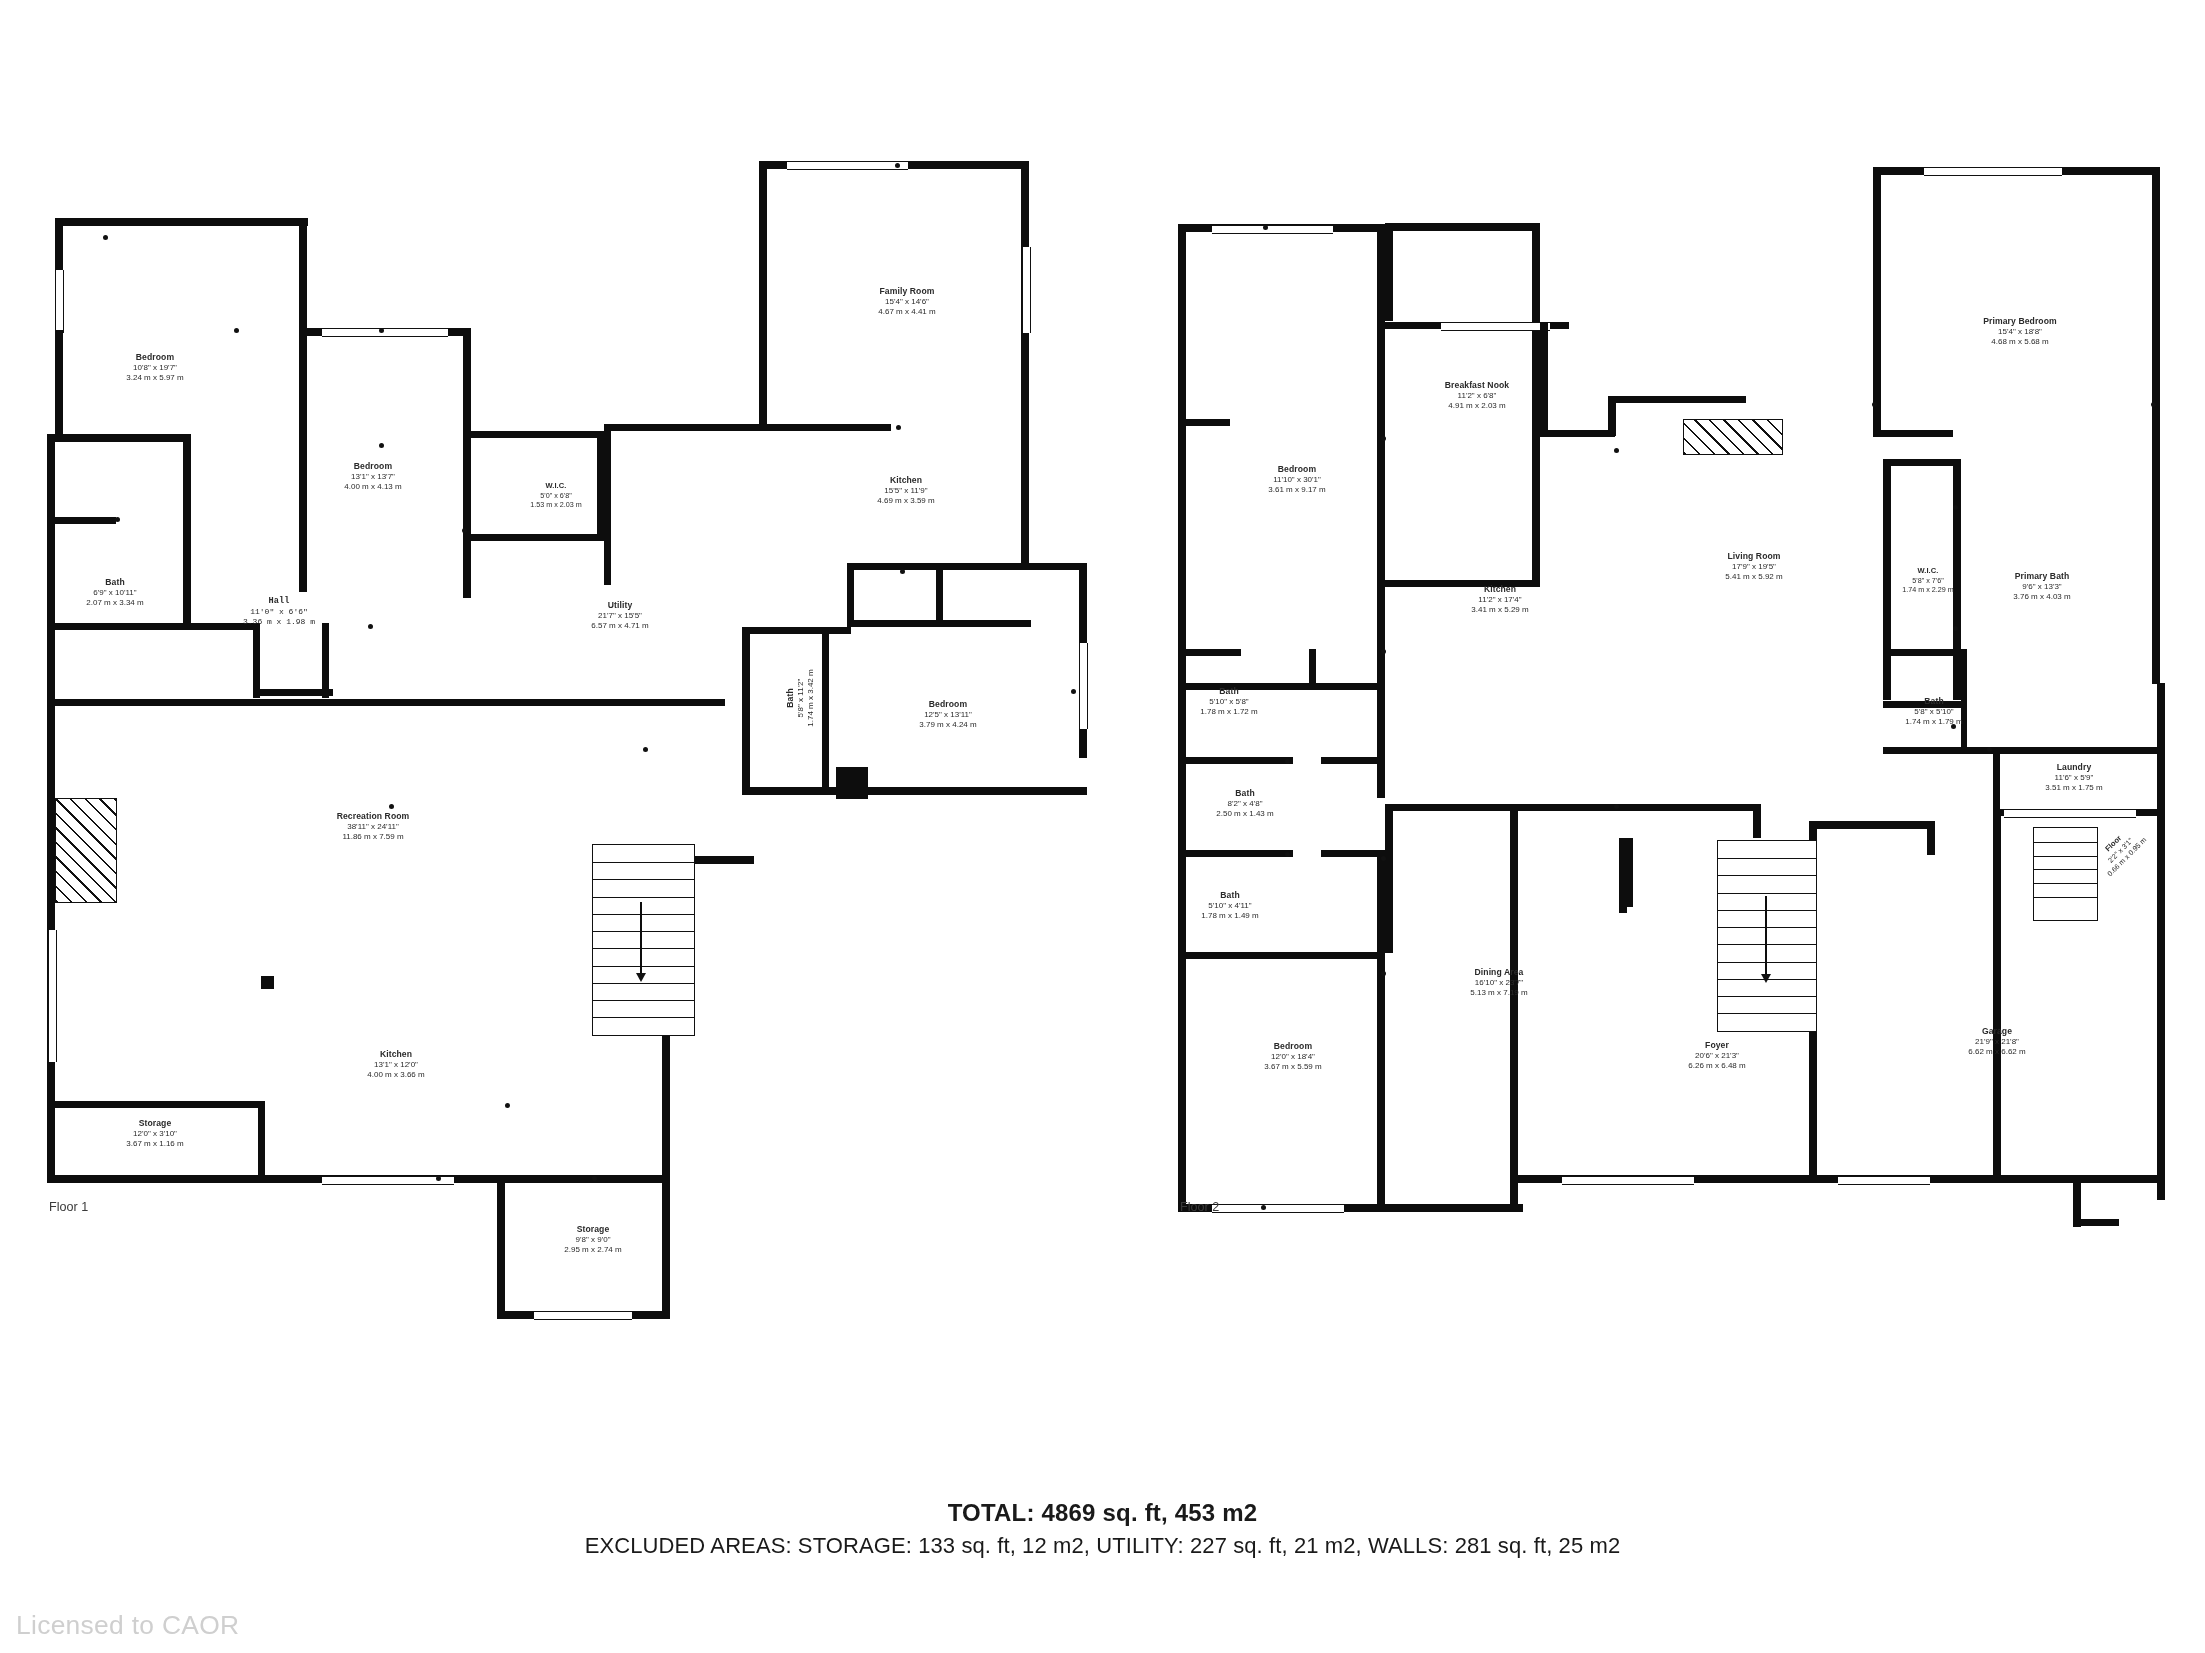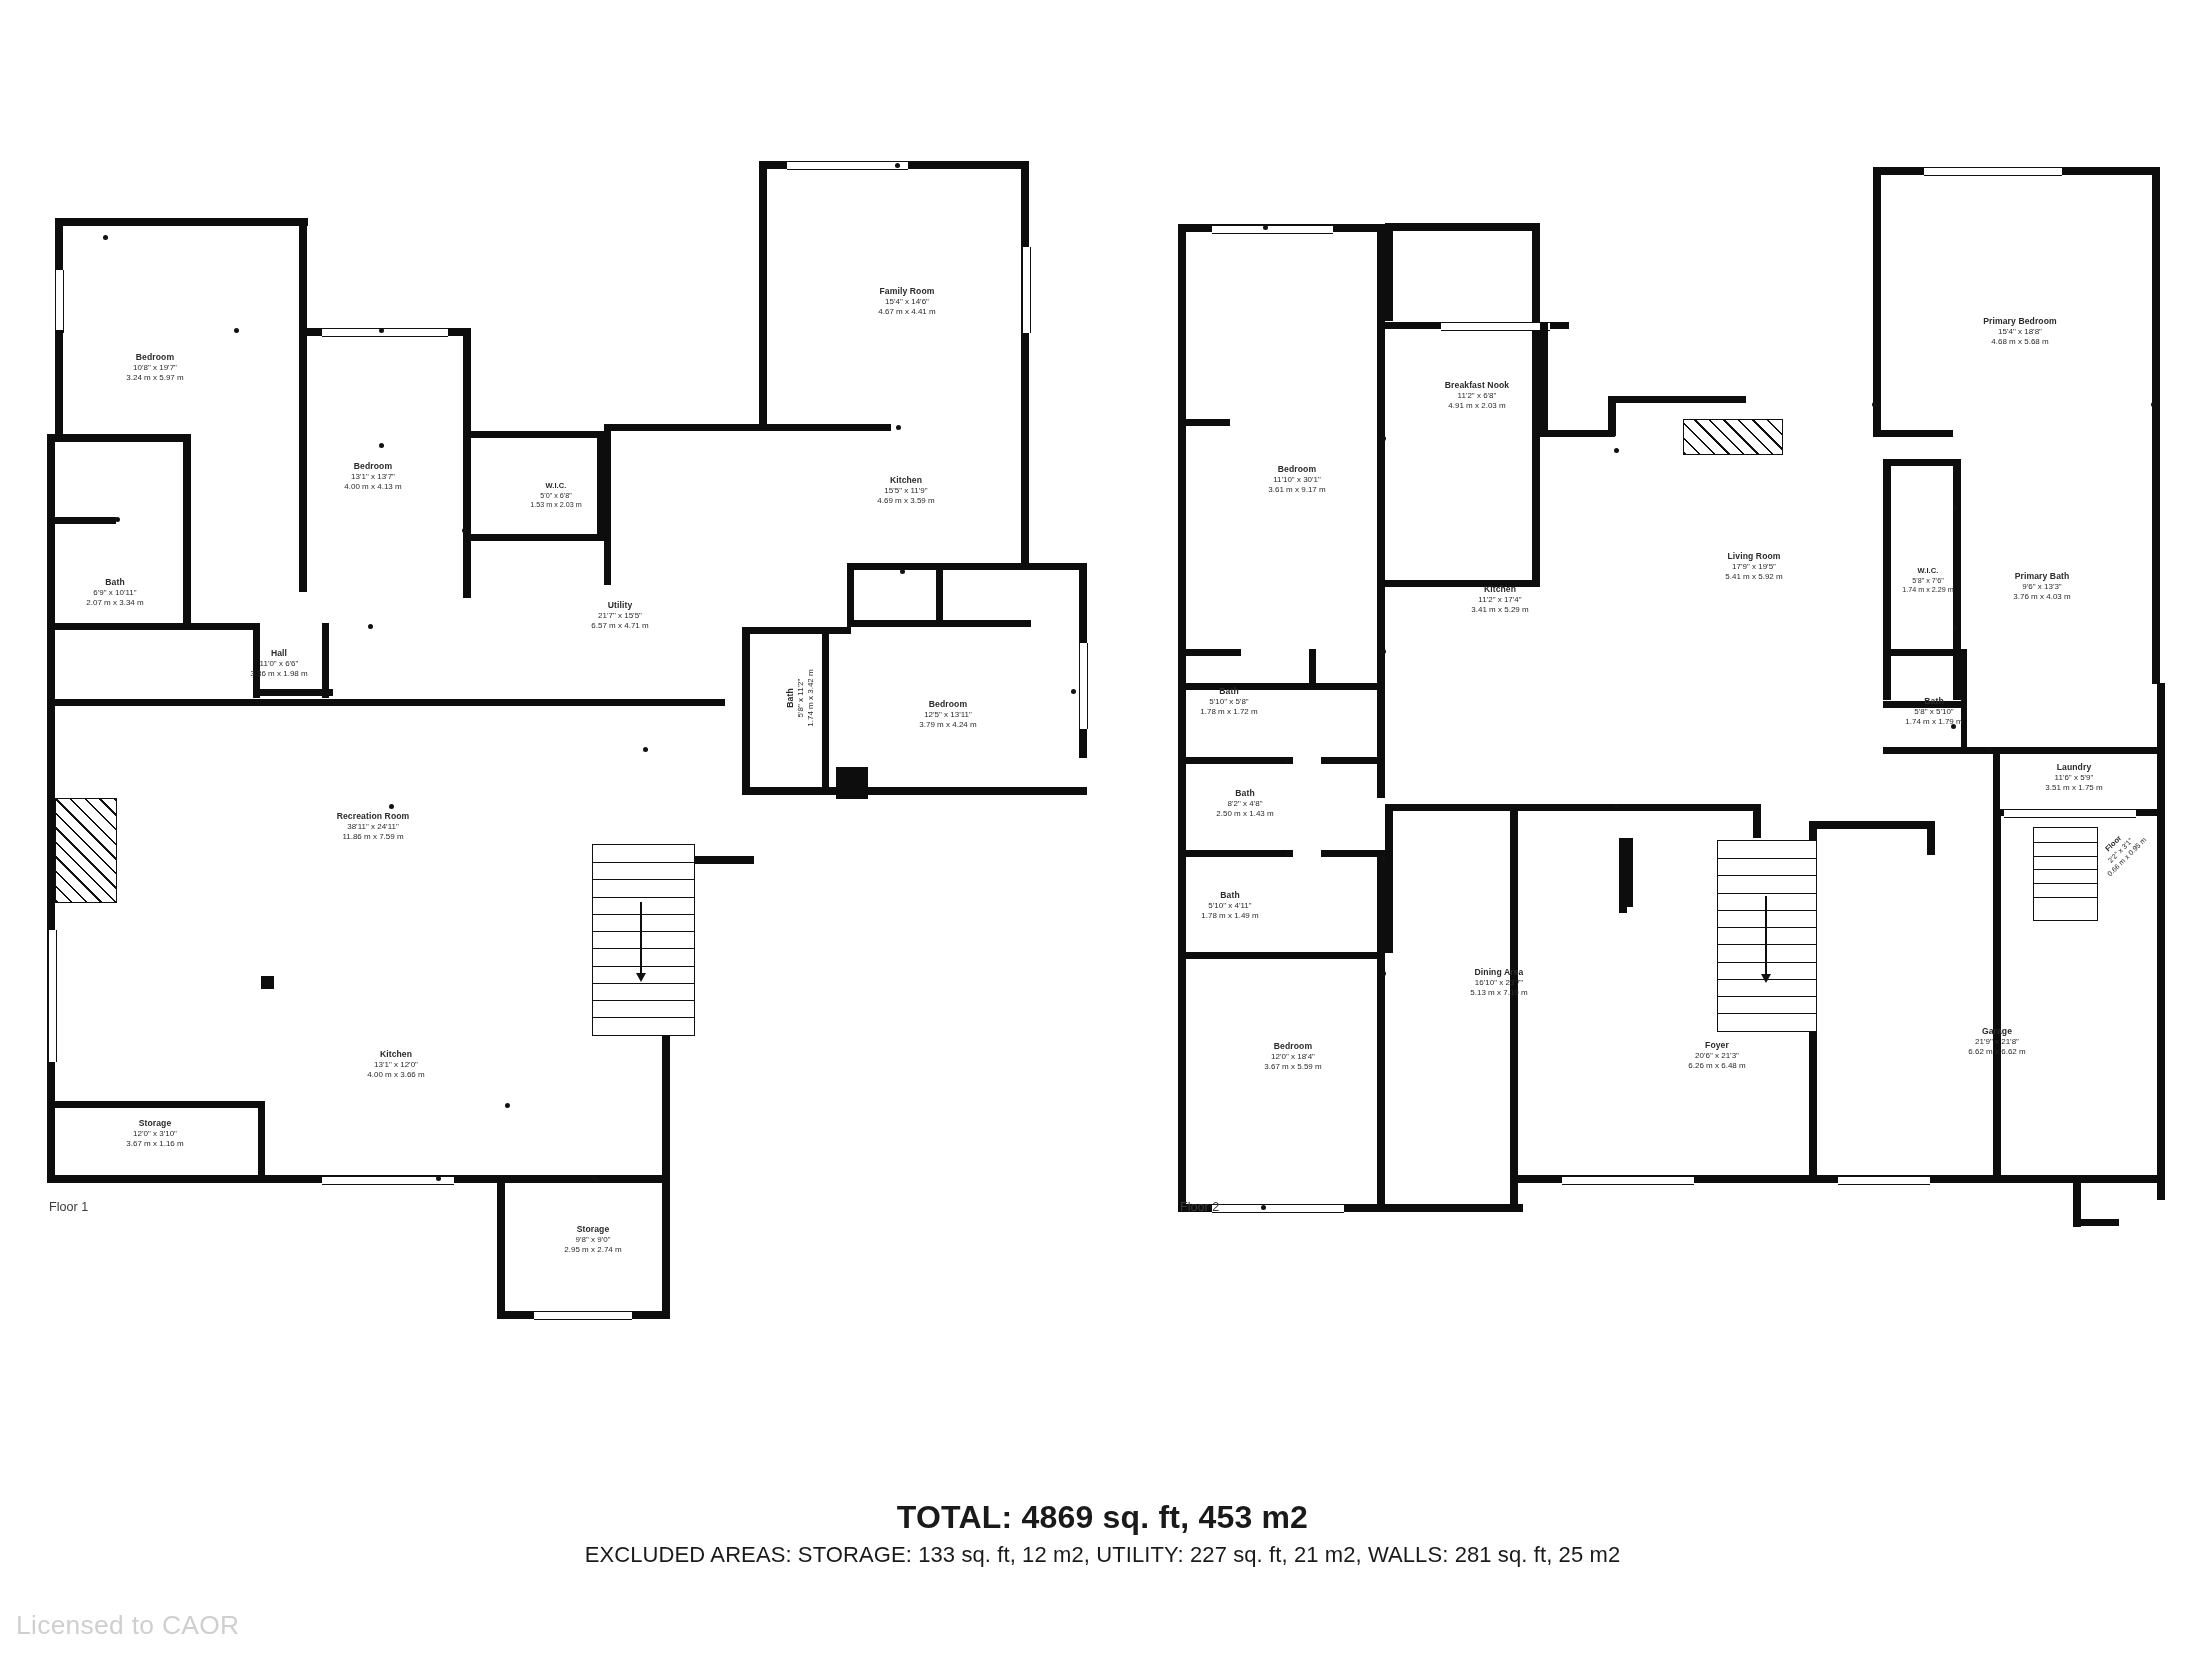--- a/index.html
+++ b/index.html
@@ -29,21 +29,21 @@
   .label .nm{font-size:8.6px;font-weight:600;letter-spacing:0.1px;display:block;}
   .label .ft{font-size:8px;display:block;}
   .label .mt{font-size:8px;display:block;}
   .label.rot90{transform:translate(-50%,-50%) rotate(-90deg);}
   .label.rot45{transform:translate(-50%,-50%) rotate(-45deg);}
   .label.small .nm{font-size:7.5px;}
   .label.small .ft,.label.small .mt{font-size:7.2px;}
   .floor-tag{position:absolute;font-size:12.6px;color:#3a3a3a;font-weight:400;}
   
   .summary{position:absolute;left:0;width:2205px;text-align:center;color:#1a1a1a;}
-  .sum-total{font-size:32px;font-weight:700;letter-spacing:0.2px;}
+  .sum-total{font-size:24px;font-weight:700;letter-spacing:0.2px;}
   .sum-line{font-size:22px;font-weight:400;letter-spacing:0.1px;margin-top:5.7px;}
   .sum-note{font-size:12px;color:#555;margin-top:15px;font-weight:400;}
   .watermark{position:absolute;left:16px;bottom:12.6px;font-size:26.4px;color:#cfcfcf;
              font-family:"Liberation Sans",sans-serif;letter-spacing:0.3px;}
   .blk{position:absolute;background:#0d0d0d;}
 </style>
 </head>
 <body>
 
 <div class="plan">
@@ -288,21 +288,21 @@
       <div class="label small" style="left: 556px; top: 495px;">
         <span class="nm">W.I.C.</span>
         <span class="ft">5'0" x 6'8"</span>
         <span class="mt">1.53 m x 2.03 m</span>
       </div>
       <div class="label" style="left: 115px; top: 593px;">
         <span class="nm">Bath</span>
         <span class="ft">6'9" x 10'11"</span>
         <span class="mt">2.07 m x 3.34 m</span>
       </div>
-      <div class="label" style="left: 279px; top: 664px;">
+      <div class="label" style="left: 279px; top: 612px; font-family: Liberation Mono, monospace;">
         <span class="nm">Hall</span>
         <span class="ft">11'0" x 6'6"</span>
         <span class="mt">3.36 m x 1.98 m</span>
       </div>
       <div class="label" style="left: 620px; top: 616px;">
         <span class="nm">Utility</span>
         <span class="ft">21'7" x 15'5"</span>
         <span class="mt">6.57 m x 4.71 m</span>
       </div>
       <div class="label" style="left: 907px; top: 302px;">

